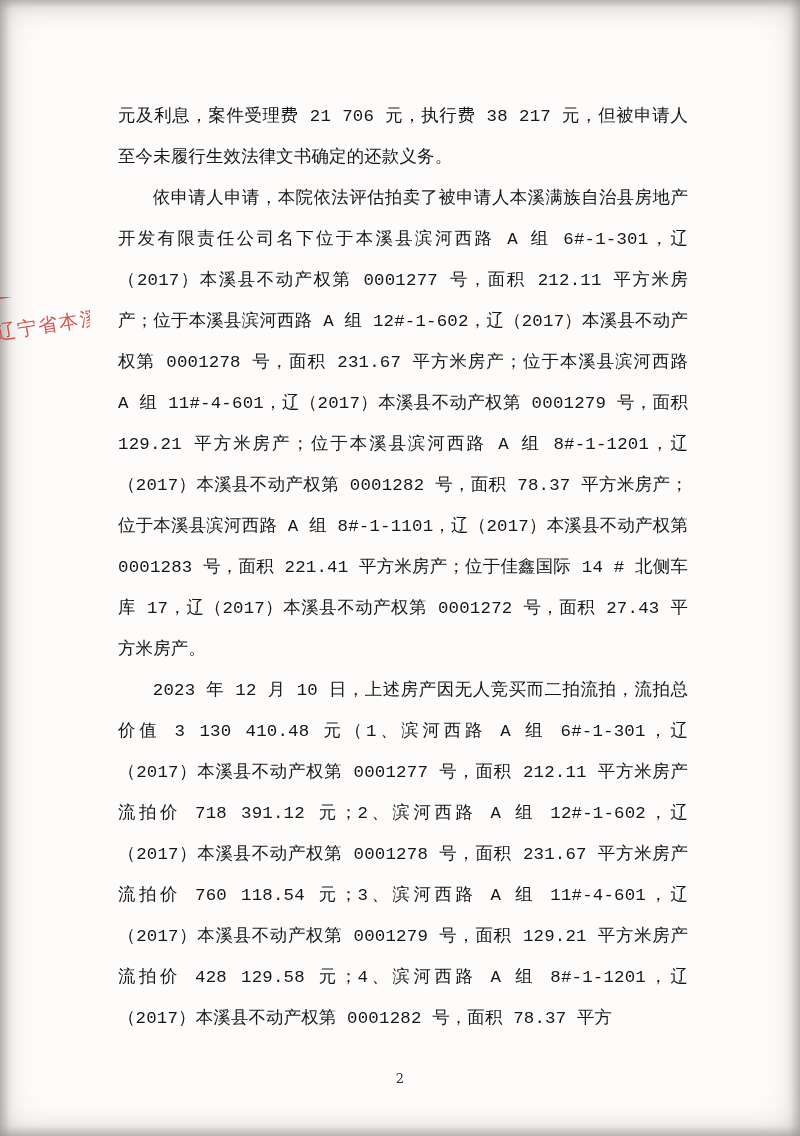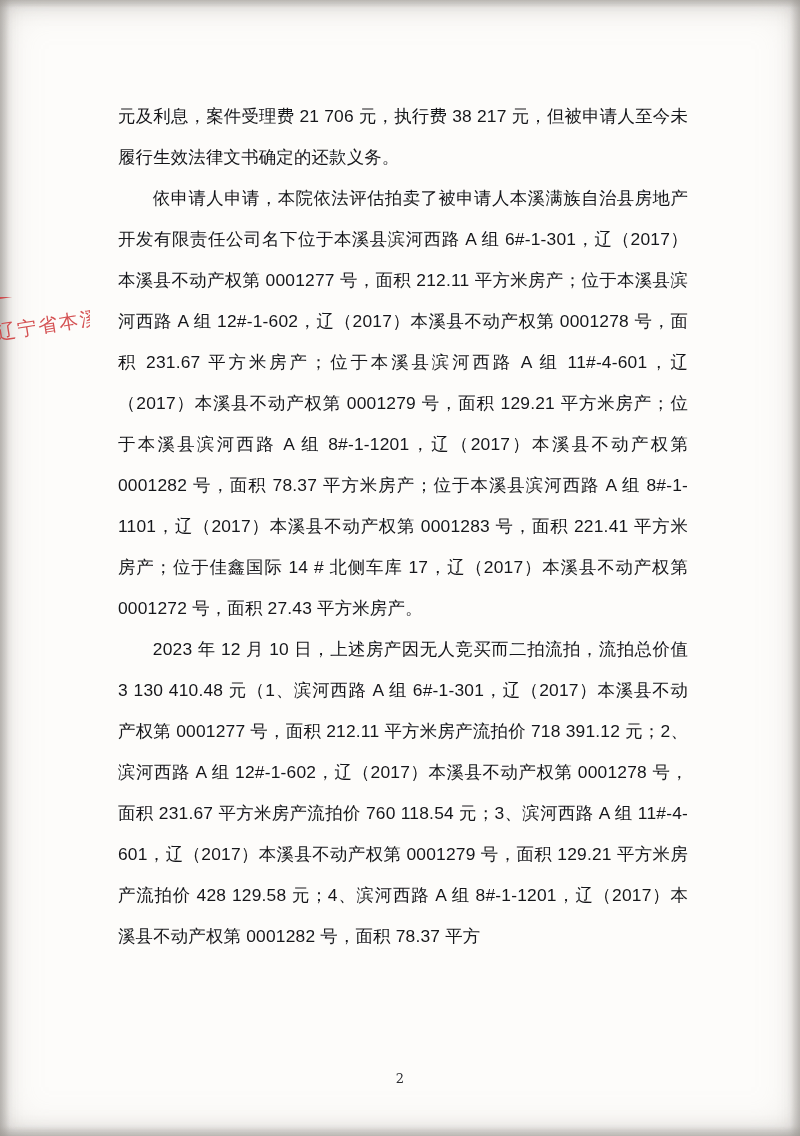--- a/index.html
+++ b/index.html
@@ -53,21 +53,21 @@
     background: linear-gradient(to left, rgba(150,146,140,0.40), rgba(253,252,250,0));
   }
 
   .doc-body {
     position: absolute;
     left: 118px;
     top: 96px;
     width: 570px;
   }
   .para {
-    font-family: Liberation Sans, sans-serif;
+    font-family: Liberation Mono, monospace;
     font-size: 17.4px;
     line-height: 41px;
     color: #15161a;
     text-align: justify;
     text-justify: inter-ideograph;
     letter-spacing: 0.2px;
     margin: 0;
   }
   .para.indent {
     text-indent: 2em;

